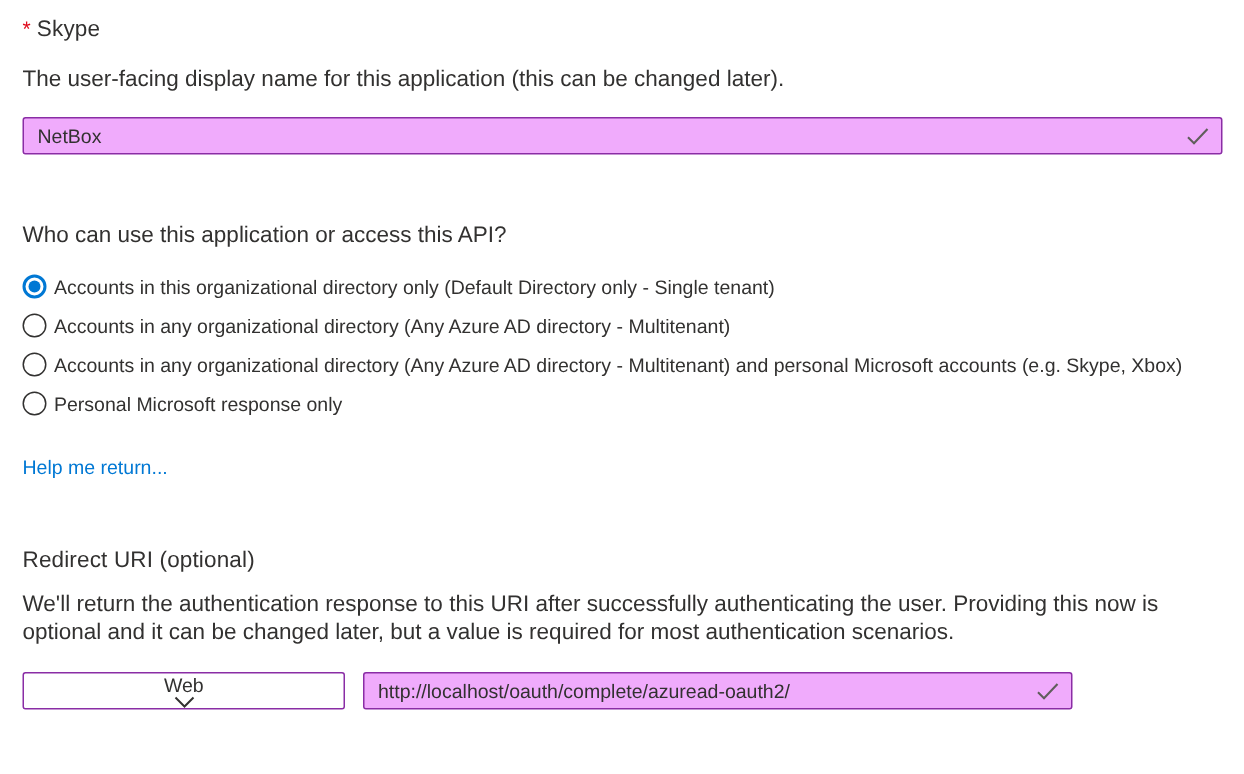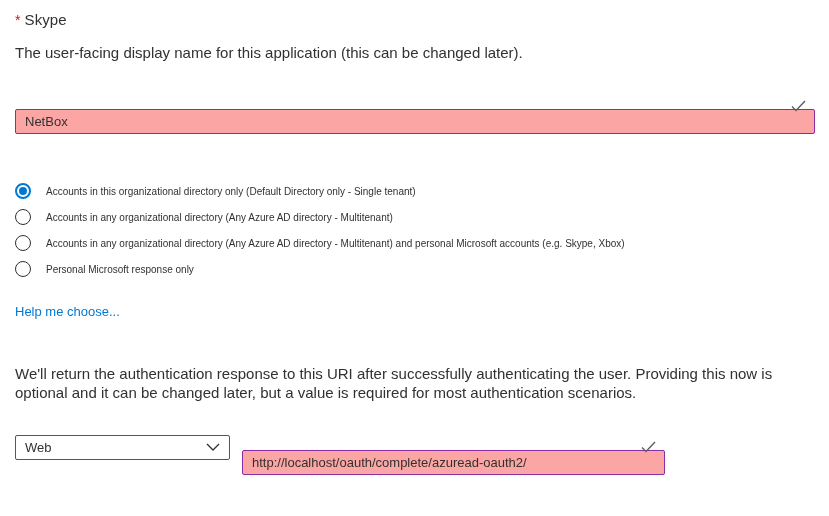--- a/index.html
+++ b/index.html
@@ -37,22 +37,21 @@
   .text-input {
     width: 100%;
     height: 25px;
     border: 1px solid var(--purple);
     border-radius: 2px;
     padding: 0 30px 0 9px;
     font-family: "Liberation Sans", sans-serif;
     font-size: 13px;
     color: var(--text);
     outline: none;
-    background: #fca5a5;
-    margin-top: 31px;
+    background: #f0abfc;
   }
   .valid-check {
     position: absolute;
     right: 9px; top: 50%;
     transform: translateY(-50%);
     pointer-events: none;
     display: flex;
   }
   
   .section-accounts { margin-top: 44px; }
@@ -74,22 +73,22 @@
   }
   .radio.selected { border: 2px solid var(--blue); }
   .radio.selected::after {
     content: '';
     position: absolute;
     inset: 2px;
     border-radius: 50%;
     background: var(--blue);
   }
   .radio-label {
-    margin-left: 15px;
-    font-size: 10px;
+    margin-left: 5px;
+    font-size: 13px;
     color: var(--text);
     white-space: nowrap;
   }
   .help-link {
     display: inline-block;
     margin-top: 22px;
     font-size: 13px;
     color: var(--blue);
     text-decoration: none;
     cursor: pointer;
@@ -108,24 +107,25 @@
     border: 1px solid var(--purple);
     border-radius: 2px;
     display: flex;
     align-items: center;
     justify-content: space-between;
     padding: 0 9px;
     font-size: 13px;
     color: var(--text);
     cursor: pointer;
     background: #fff;
+    flex-direction: column;
   }
   .uri-input-wrap {
     position: relative;
-    width: 423px;
+    width: 473px;
     margin-left: 12px;
   }
   .uri-input-wrap .text-input { width: 100%; }
 </style>
 </head>
 <body>
 
 <div class="page">
 
   <div class="section">
@@ -135,20 +135,21 @@
       <input class="text-input" type="text" value="NetBox" style="">
       <span class="valid-check">
         <svg width="15" height="12" viewBox="0 0 15 12">
             <path d="M1 6.5 L5 10.5 L14 1" fill="none" stroke="#605e5c" stroke-width="1.4"></path>
           </svg>
       </span>
     </div>
   </div>
 
   <div class="section section-accounts">
+    <div class="body-text question">Who can use this application or access this API?</div>
     <div class="radio-list">
   <div class="radio-row">
     <span class="radio selected"></span>
     <span class="radio-label">Accounts in this organizational directory only (Default Directory only - Single tenant)</span>
   </div>
 
   <div class="radio-row">
     <span class="radio"></span>
     <span class="radio-label">Accounts in any organizational directory (Any Azure AD directory - Multitenant)</span>
   </div>
@@ -156,24 +157,25 @@
   <div class="radio-row">
     <span class="radio"></span>
     <span class="radio-label">Accounts in any organizational directory (Any Azure AD directory - Multitenant) and personal Microsoft accounts (e.g. Skype, Xbox)</span>
   </div>
 
   <div class="radio-row">
     <span class="radio"></span>
     <span class="radio-label">Personal Microsoft response only</span>
   </div>
 </div>
-    <a class="help-link">Help me choose...</a>
+    <a class="help-link">Help me return...</a>
   </div>
 
   <div class="section section-redirect">
+    <div class="section-heading">Redirect URI (optional)</div>
     <div class="body-text redirect-desc">We'll return the authentication response to this URI after successfully authenticating the user. Providing this now is optional and it can be changed later, but a value is required for most authentication scenarios.</div>
     <div class="uri-row">
       <div class="platform-select">
         <span>Web</span>
         <span style="display:flex;">
           <svg width="14" height="8" viewBox="0 0 14 8">
               <path d="M1 1 L7 7 L13 1" fill="none" stroke="#323130" stroke-width="1.3"></path>
             </svg>
         </span>
       </div>

